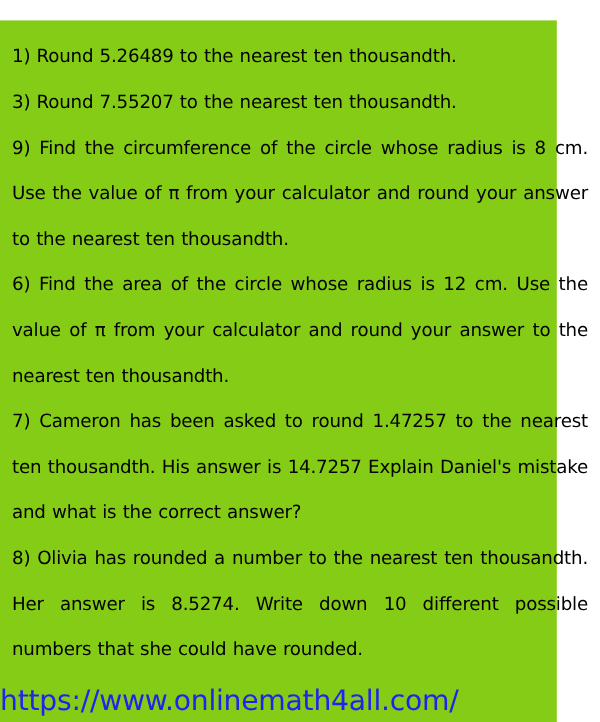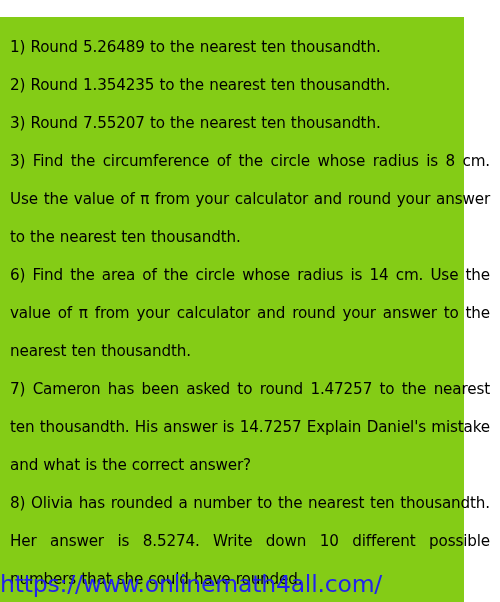--- a/index.html
+++ b/index.html
@@ -73,28 +73,27 @@
 </style>
 </head>
 <body>
 
 <div id="worksheet">
 
   <div class="question-list">
 
     <p class="question q-short">1)  Round 5.26489  to the nearest ten thousandth.</p>
 
-    <p class="question q-short">2)  Round 1.354235  to the nearest ten thousandth.</p>
 
     <p class="question q-short">3)  Round 7.55207  to the nearest ten thousandth.</p>
 
 
-    <p class="question q-para">3)   Find the circumference of the circle whose radius is 8 cm. Use the value of π from your calculator and round your answer to the nearest ten thousandth.</p>
+    <p class="question q-para">9)   Find the circumference of the circle whose radius is 8 cm. Use the value of π from your calculator and round your answer to the nearest ten thousandth.</p>
 
-    <p class="question q-para">6)   Find the area of the circle whose radius is 14 cm. Use the value of π from your calculator and round your answer to the nearest ten thousandth.</p>
+    <p class="question q-para">6)   Find the area of the circle whose radius is 12 cm. Use the value of π from your calculator and round your answer to the nearest ten thousandth.</p>
 
     <p class="question q-para">7)  Cameron has been asked to round 1.47257 to the nearest ten thousandth.  His answer is 14.7257 Explain Daniel's mistake and what is the correct answer?</p>
 
     <p class="question q-para">8)   Olivia has rounded a number to the nearest ten thousandth. Her answer is 8.5274. Write down 10 different possible numbers that she could have rounded.</p>
 
   </div>
 
   <div class="url-wrap">
     <a class="site-url" href="#">https://www.onlinemath4all.com/</a>
   </div>

